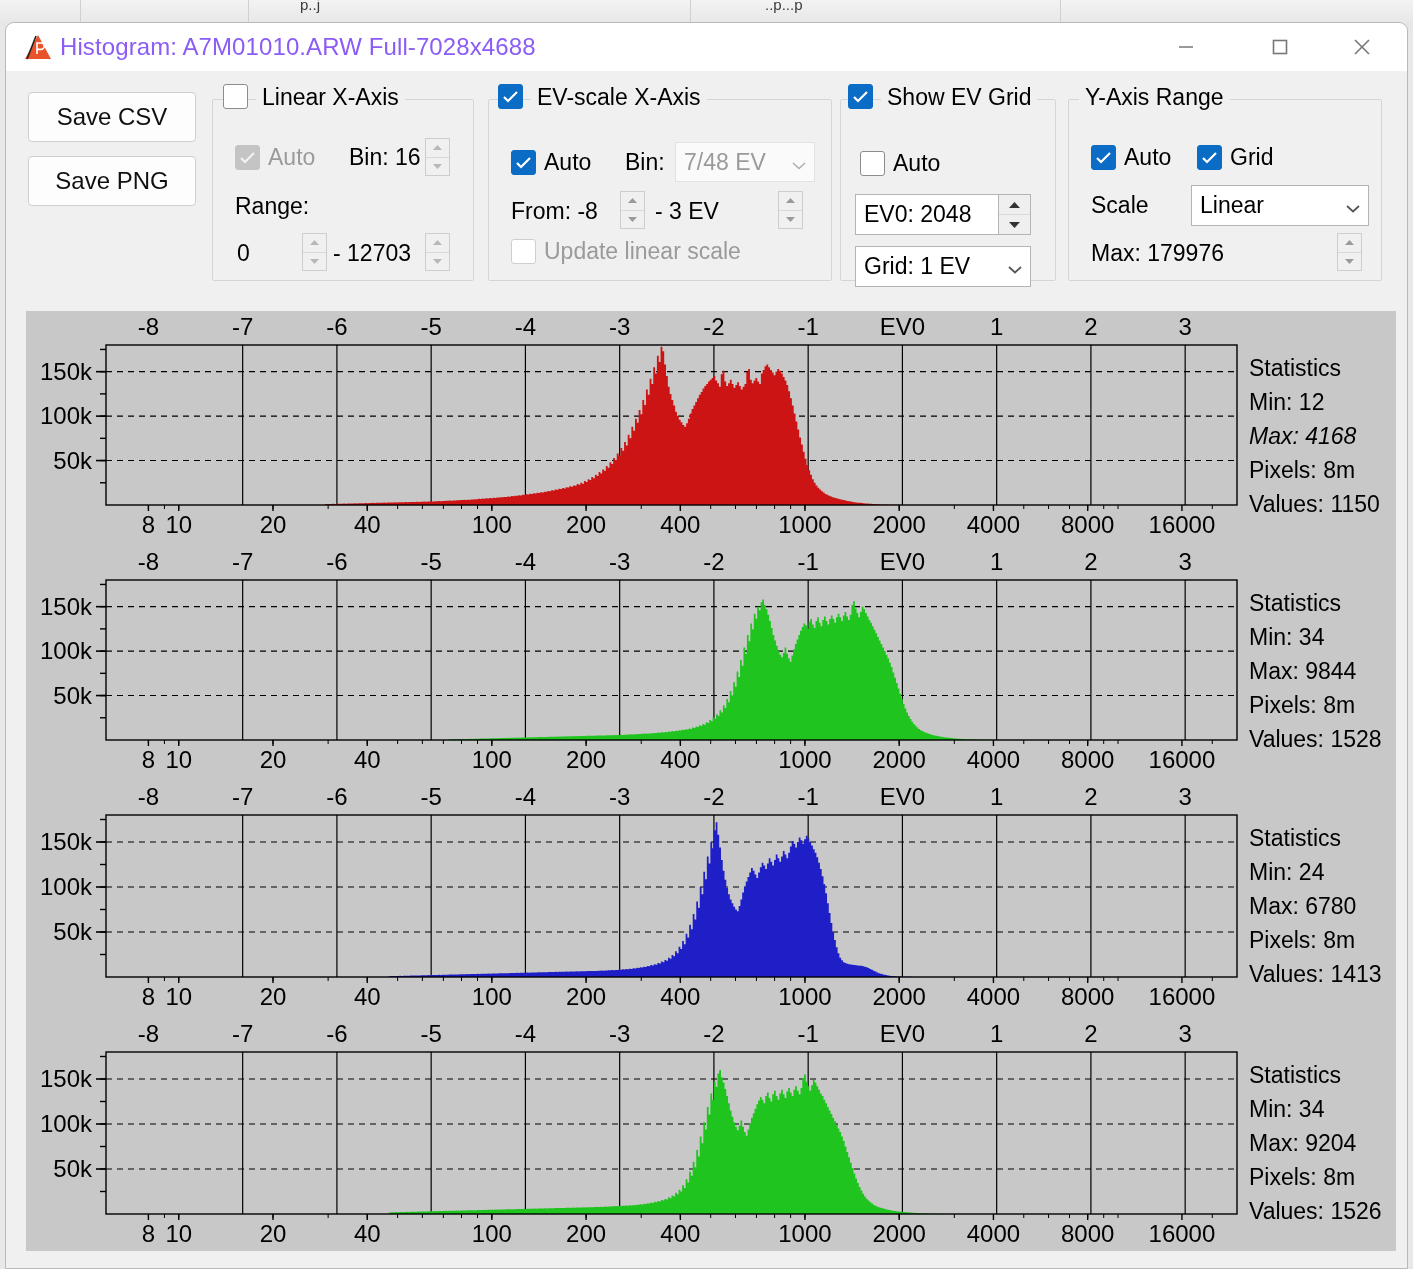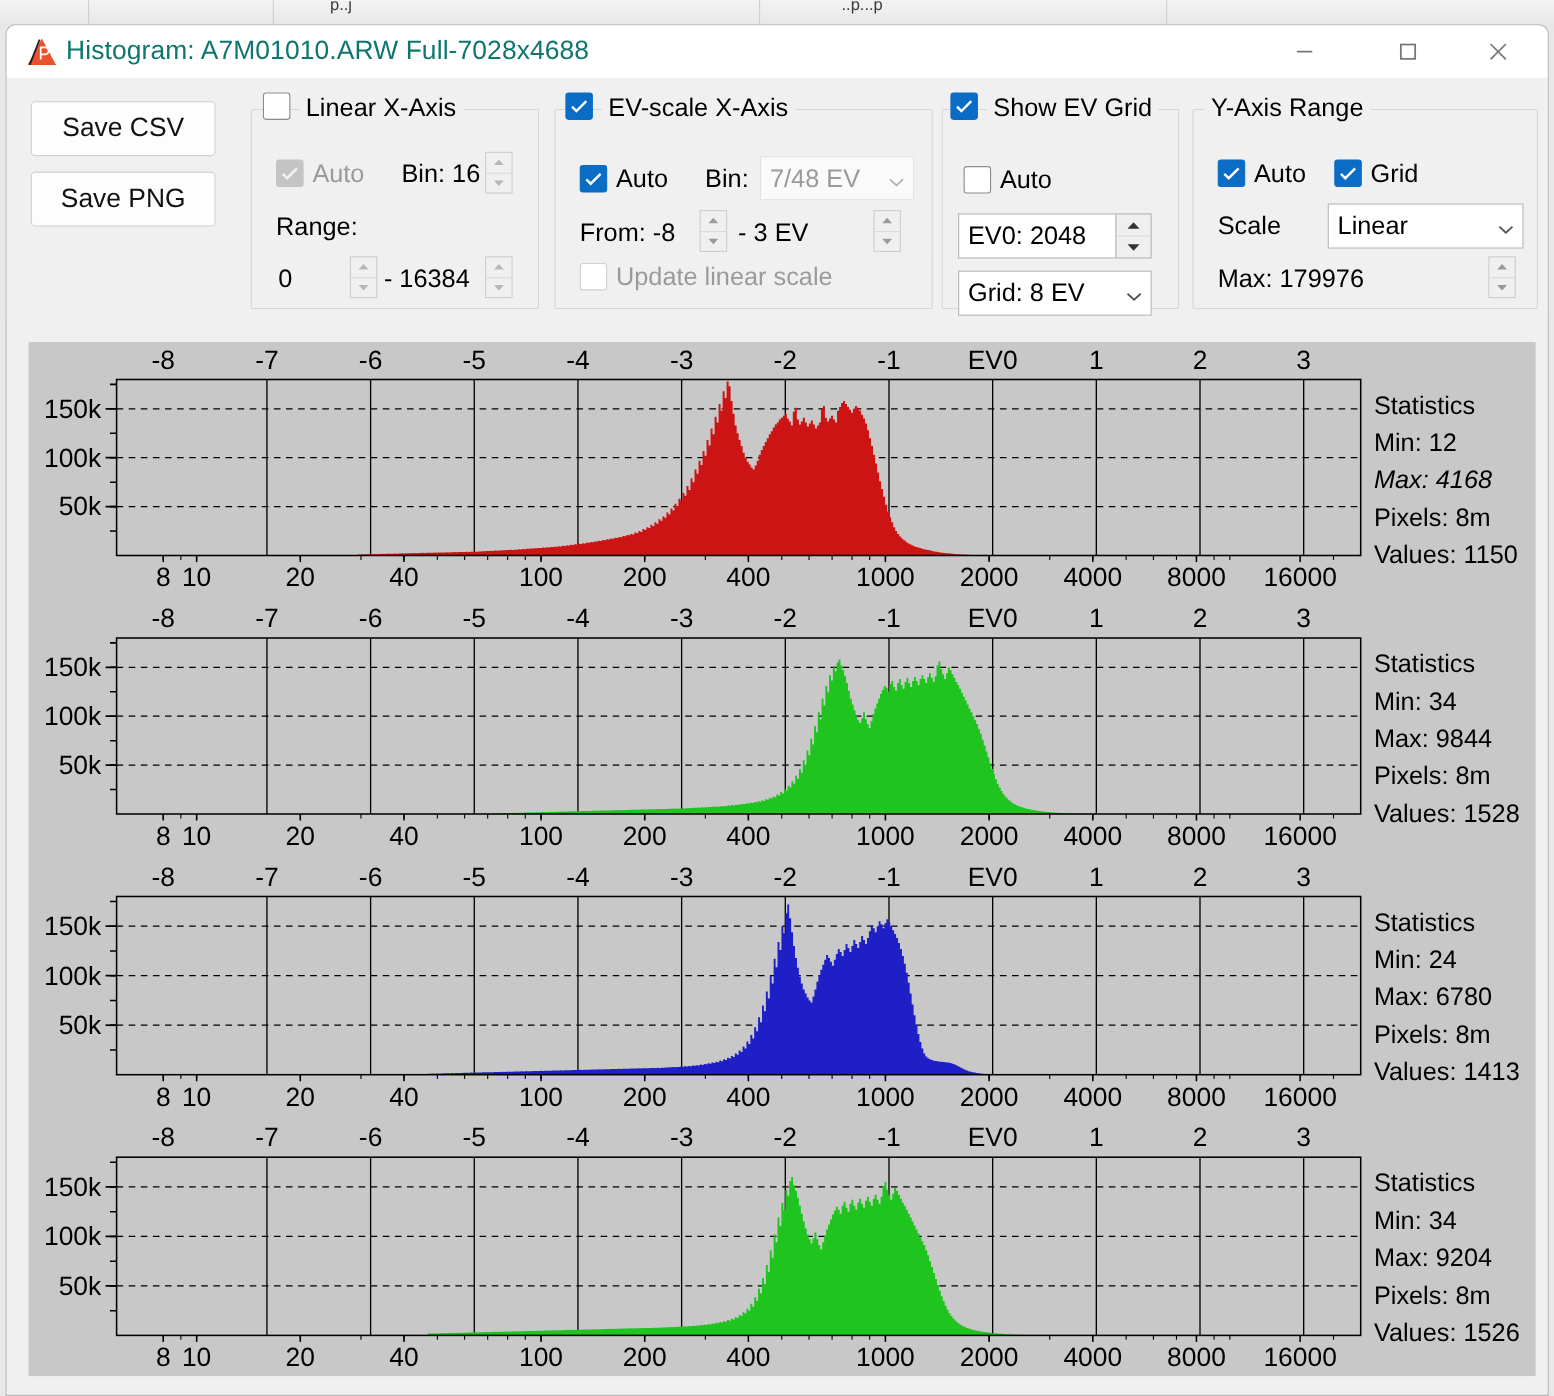--- a/index.html
+++ b/index.html
@@ -27,21 +27,21 @@
     overflow: hidden;
     box-sizing: border-box;
   }
   #titlebar {
     position: relative; height: 48px; background: #ffffff;
     border-radius: 8px 8px 0 0;
   }
   #app-logo { position: absolute; left: 18px; top: 11px; width: 28px; height: 26px; }
   #title-text {
     position: absolute; left: 54px; top: 10px;
-    font-size: 24px; color: #0f766e; letter-spacing: .1px;
+    font-size: 24px; color: #8b5cf6; letter-spacing: .1px;
     white-space: nowrap;
   }
   .win-btn {
     position: absolute; top: 0; width: 62px; height: 48px;
     display: flex; align-items: center; justify-content: center;
   }
   #btn-min { right: 190px; }
   #btn-max { right: 96px; }
   #btn-close { right: 14px; }
 
@@ -53,21 +53,21 @@
     font-size: 24px; color: #111; font-family: "Liberation Sans", sans-serif;
     display: flex; align-items: center; justify-content: center;
     box-sizing: border-box; cursor: pointer;
   }
   #save-csv { top: 21px; }
   #save-png { top: 85px; }
   #save-full { top: 149px; font-size: 23px; }
 
   .group {
     position: absolute; border: 1px solid #d5d5d5; border-radius: 2px;
-    box-sizing: border-box; background: transparent; margin-left: 16px;
+    box-sizing: border-box; background: transparent;
   }
   .group-title {
     position: absolute; top: -16px; background: #f0f0f0;
     padding: 0 6px; font-size: 23px; color: #000; white-space: nowrap;
   }
 
   
   .cb { position: absolute; width: 25px; height: 25px; box-sizing: border-box; border-radius: 3px; }
   .cb.on  { background: #0a6cc4; border: 1px solid #0a6cc4; }
   .cb.off { background: #fff;    border: 1px solid #8c8c8c; }
@@ -193,21 +193,21 @@
             <svg width="11" height="7" viewBox="0 0 11 7">
               <polygon points="5.5,1 10,6 1,6" fill="#b8b8b8"></polygon>
             </svg>
           </div>
         <div>
             <svg width="11" height="7" viewBox="0 0 11 7">
               <polygon points="5.5,6 1,1 10,1" fill="#b8b8b8"></polygon>
             </svg>
           </div>
       </div>
-      <div class="lbl dis" style="left:120px; top:140px;">- 16384</div>
+      <div class="lbl dis" style="left:120px; top:140px;">- 12703</div>
       <div class="spin flat" style="left:212px; top:133px; width:25px; height:38px;">
         <div>
             <svg width="11" height="7" viewBox="0 0 11 7">
               <polygon points="5.5,1 10,6 1,6" fill="#b8b8b8"></polygon>
             </svg>
           </div>
         <div>
             <svg width="11" height="7" viewBox="0 0 11 7">
               <polygon points="5.5,6 1,1 10,1" fill="#b8b8b8"></polygon>
             </svg>
@@ -289,21 +289,21 @@
             </svg>
           </div>
         <div>
             <svg width="13" height="8" viewBox="0 0 13 8">
               <polygon points="6.5,7 1,1 12,1" fill="#333"></polygon>
             </svg>
           </div>
       </div>
 
       <div class="combo" style="left:14px; top:146px; width:176px; height:41px;">
-        <span class="cval">Grid: 8 EV</span>
+        <span class="cval">Grid: 1 EV</span>
         <span class="carr"><svg width="14" height="9" viewBox="0 0 14 9">
               <polyline points="1,2 7,7.5 13,2" fill="none" stroke="#555" stroke-width="1.7"></polyline>
             </svg></span>
       </div>
     </div>
 
     <div class="group" style="left:1062px; top:28px; width:314px; height:182px;">
       <div class="group-title" style="left:10px;">Y-Axis Range</div>
 
       <div class="cb on" style="left:22px; top:45px;">

